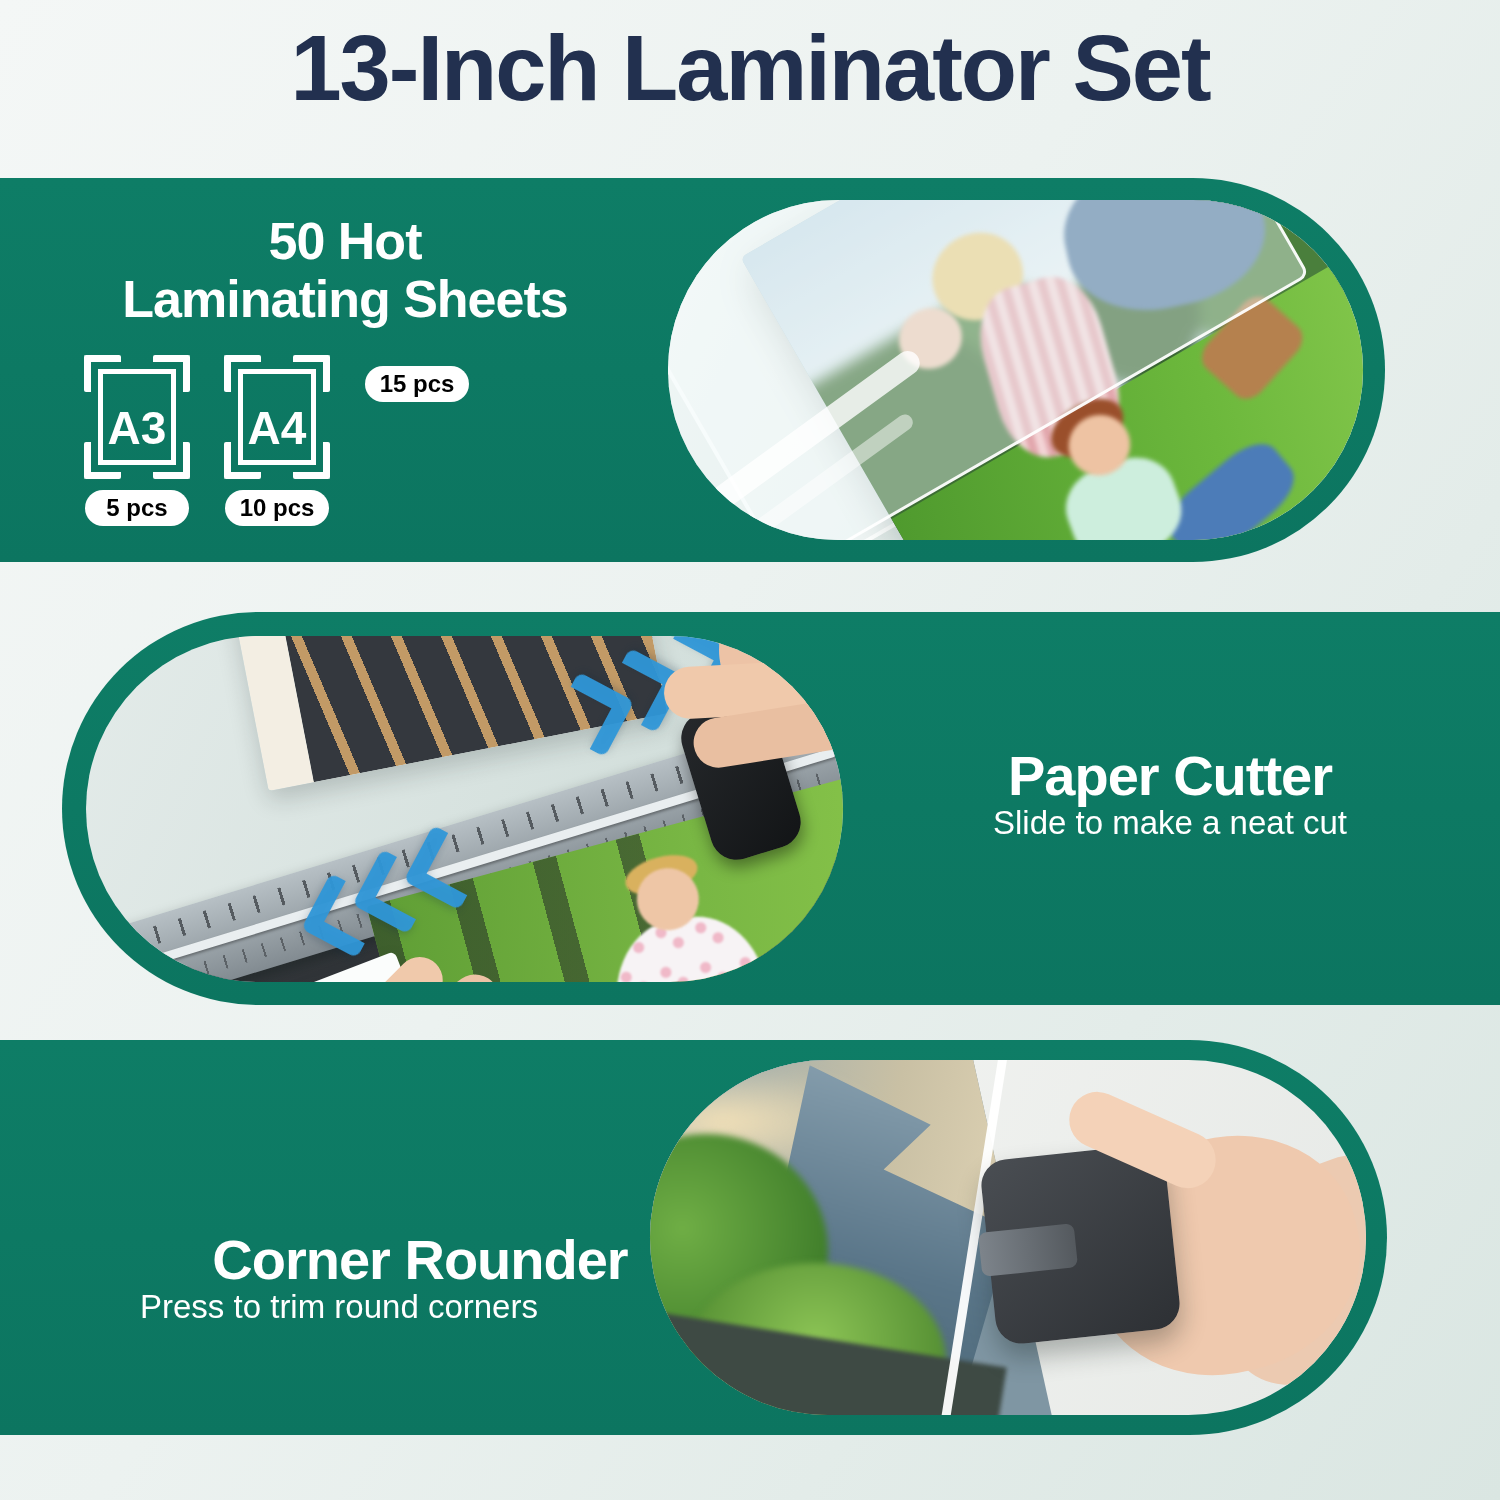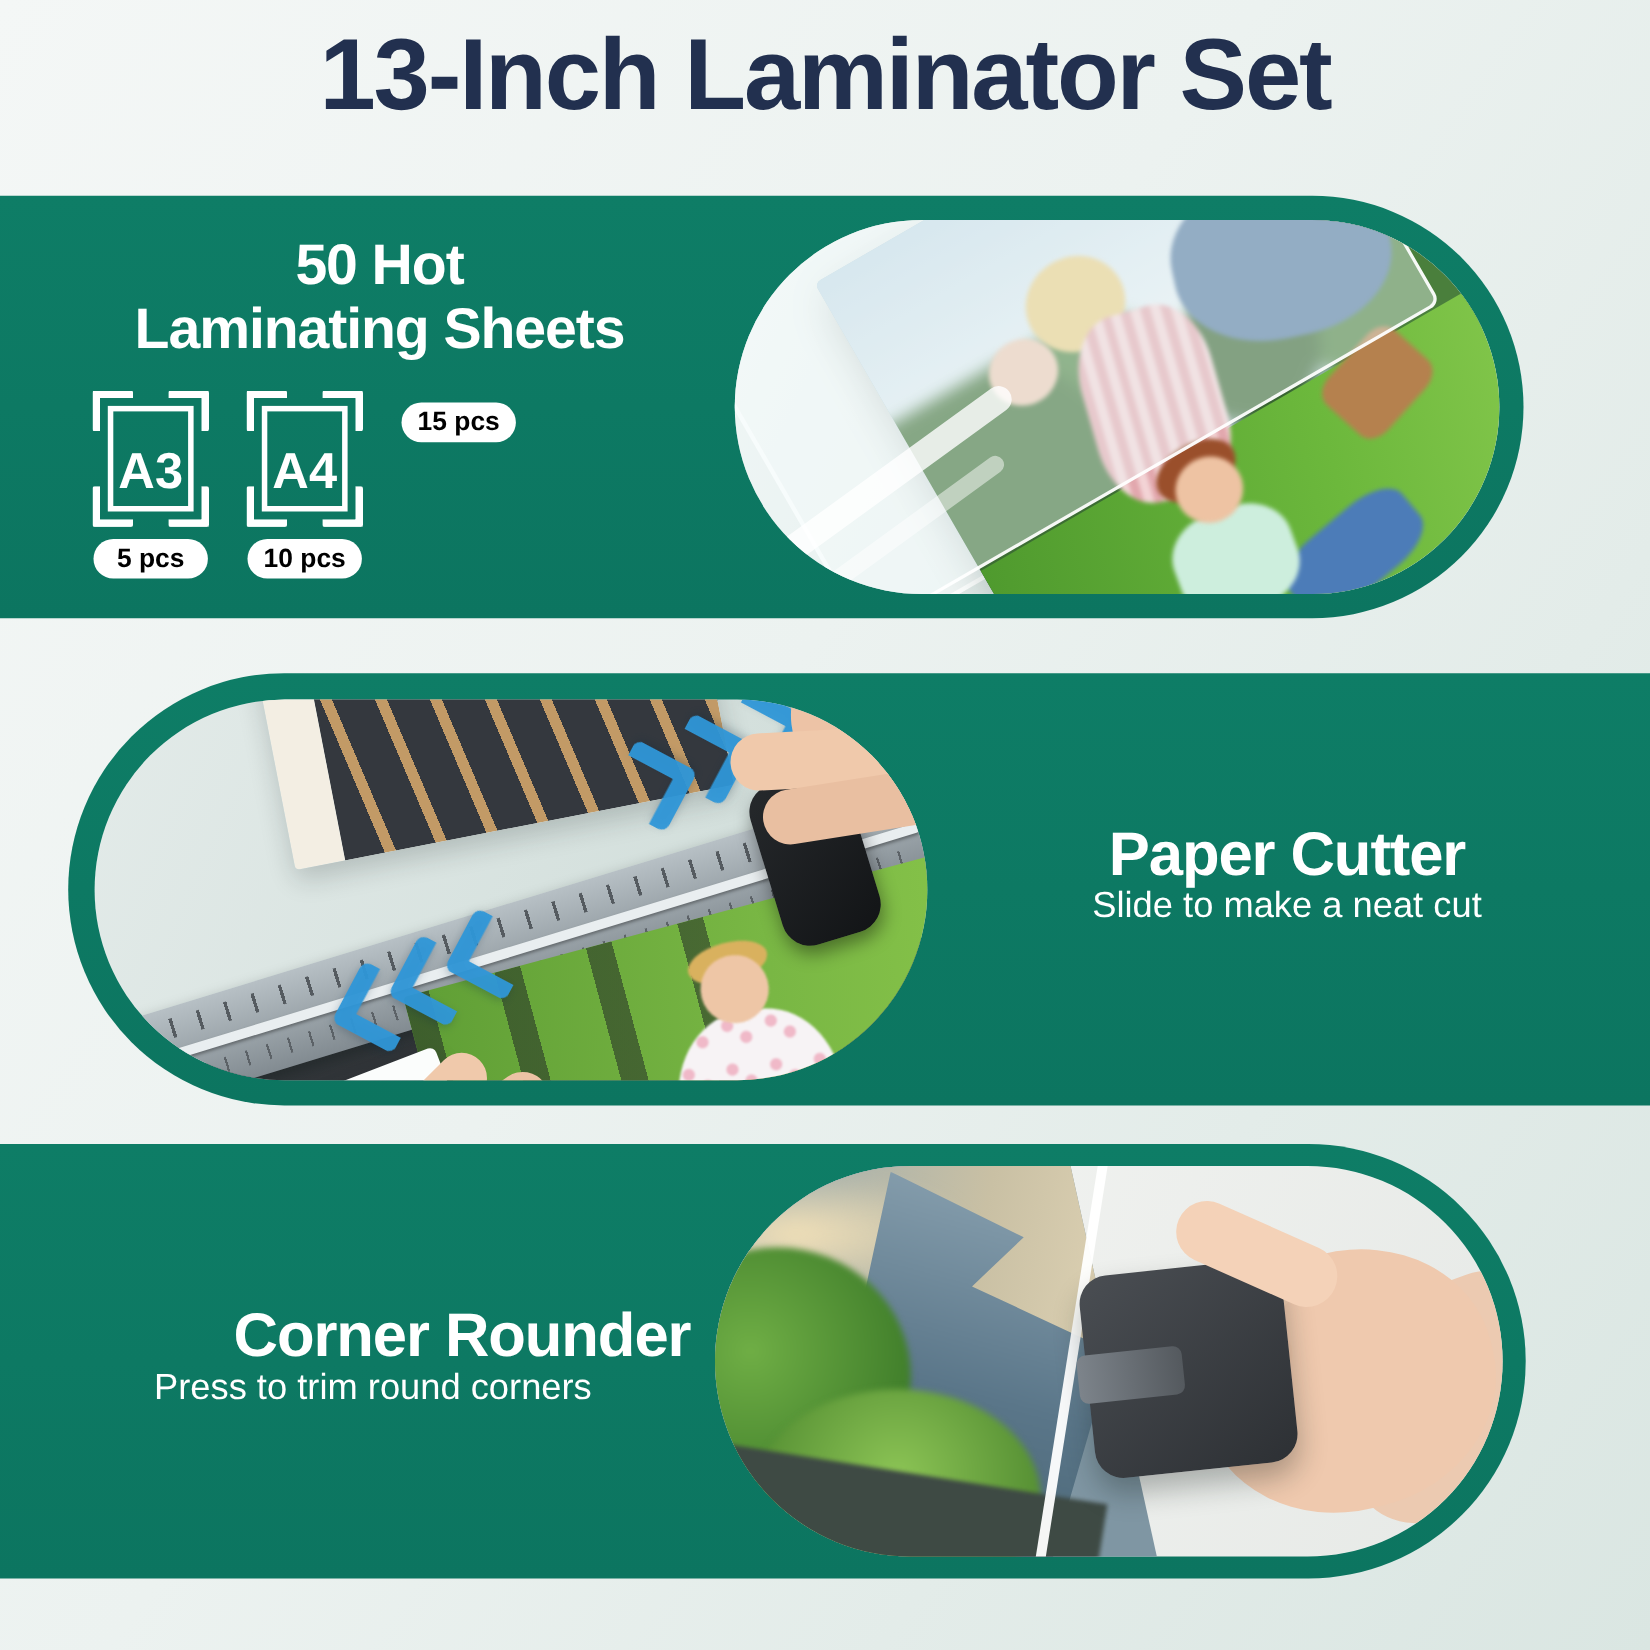--- a/index.html
+++ b/index.html
@@ -150,21 +150,21 @@
   .s3-palm{left:440px;top:78px;width:270px;height:235px;background:#efc9ae;border-radius:48%;transform:rotate(-14deg);}
   .s3-f1{left:352px;top:92px;width:175px;height:50px;background:#f2cfb4;border-radius:25px;transform:rotate(-8deg);}
   .s3-f2{left:340px;top:148px;width:185px;height:52px;background:#eec6a9;border-radius:26px;transform:rotate(-3deg);}
   .s3-f3{left:352px;top:206px;width:175px;height:50px;background:#e9bfa2;border-radius:25px;transform:rotate(4deg);}
   .s3-thumb{left:415px;top:52px;width:155px;height:56px;background:#f4d2b8;border-radius:28px;transform:rotate(24deg);z-index:3;}
   .s3-tool{z-index:2;} .s3-tool-slot{z-index:2;}
 
   
   .feature-text{position:absolute;color:#fff;}
   .t2{left:945px;top:748px;width:450px;text-align:center;}
-  .t3{left:140px;top:1186px;width:560px;text-align:left;}
+  .t3{left:140px;top:1232px;width:560px;text-align:left;}
   .feature-h{font-size:56px;font-weight:700;letter-spacing:-1px;line-height:56px;text-align:center;}
   .feature-sub{font-size:33px;font-weight:400;margin-top:0;letter-spacing:0;}
 </style>
 </head>
 <body>
 
 <div class="page">
 
   <div class="title">13-Inch Laminator Set</div>
 

